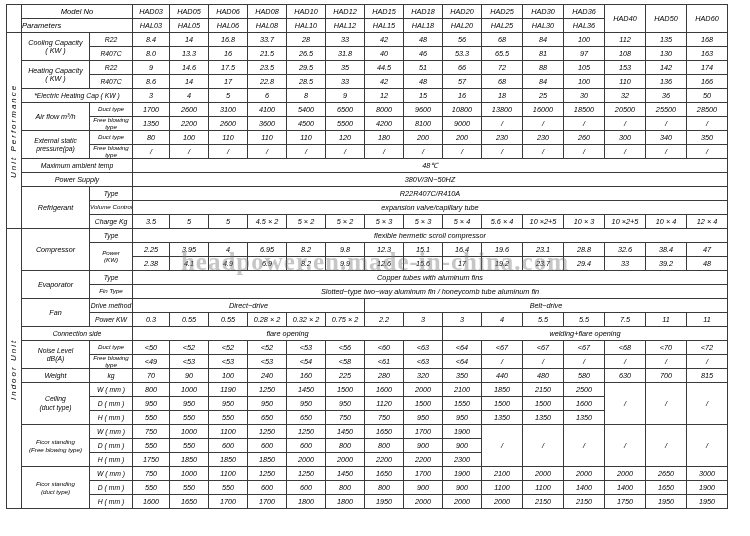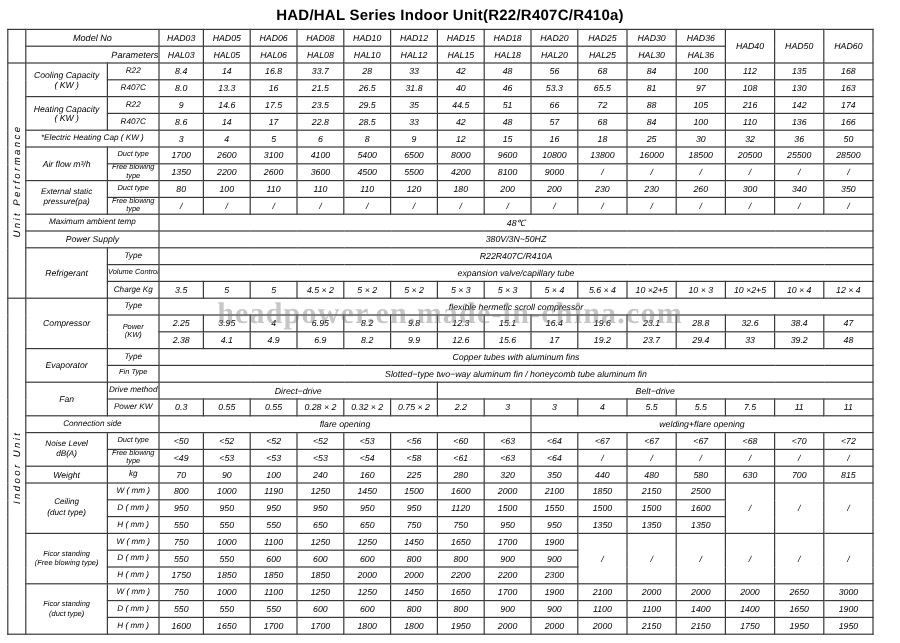--- a/index.html
+++ b/index.html
@@ -37,21 +37,21 @@
   }
   .vert{
     writing-mode:vertical-rl;
     transform:rotate(180deg);
     letter-spacing:2px;
     font-size:8px;
     width:15px;
   }
   .hdr{font-weight:normal;}
   .modelno{font-size:7.6px;}
-  .paramhdr{font-size:7.6px;text-align:right;}
+  .paramhdr{font-size:7.6px;text-align:left;}
   .lbl{font-size:7.2px;}
   .lbl2{font-size:6.8px;}
   .tiny{font-size:6.2px;}
   .watermark{
     position:absolute;
     left:0;right:0;
     top:248px;
     text-align:center;
     font-size:25px;
     font-weight:bold;
@@ -59,21 +59,20 @@
     letter-spacing:1px;
     pointer-events:none;
     font-family:"Liberation Serif", serif;
   }
 </style>
 </head>
 <body>
 
 <div id="wrap">
 
-  <div class="title">HAD/HAL Series Indoor Unit(R22/R407C/R410a)</div>
 
   <table>
     <colgroup>
       <col style="width:15px">
       <col style="width:68px">
       <col style="width:43px">
       <col style="width:37px">
         <col style="width:39px">
         <col style="width:39px">
         <col style="width:39px">
@@ -179,21 +178,21 @@
       <td>17.5</td>
       <td>23.5</td>
       <td>29.5</td>
       <td>35</td>
       <td>44.5</td>
       <td>51</td>
       <td>66</td>
       <td>72</td>
       <td>88</td>
       <td>105</td>
-      <td>216</td>
+      <td>153</td>
       <td>142</td>
       <td>174</td>
     </tr>
     <tr>
       <td class="lbl2">R407C</td>
       <td>8.6</td>
       <td>14</td>
       <td>17</td>
       <td>22.8</td>
       <td>28.5</td>

